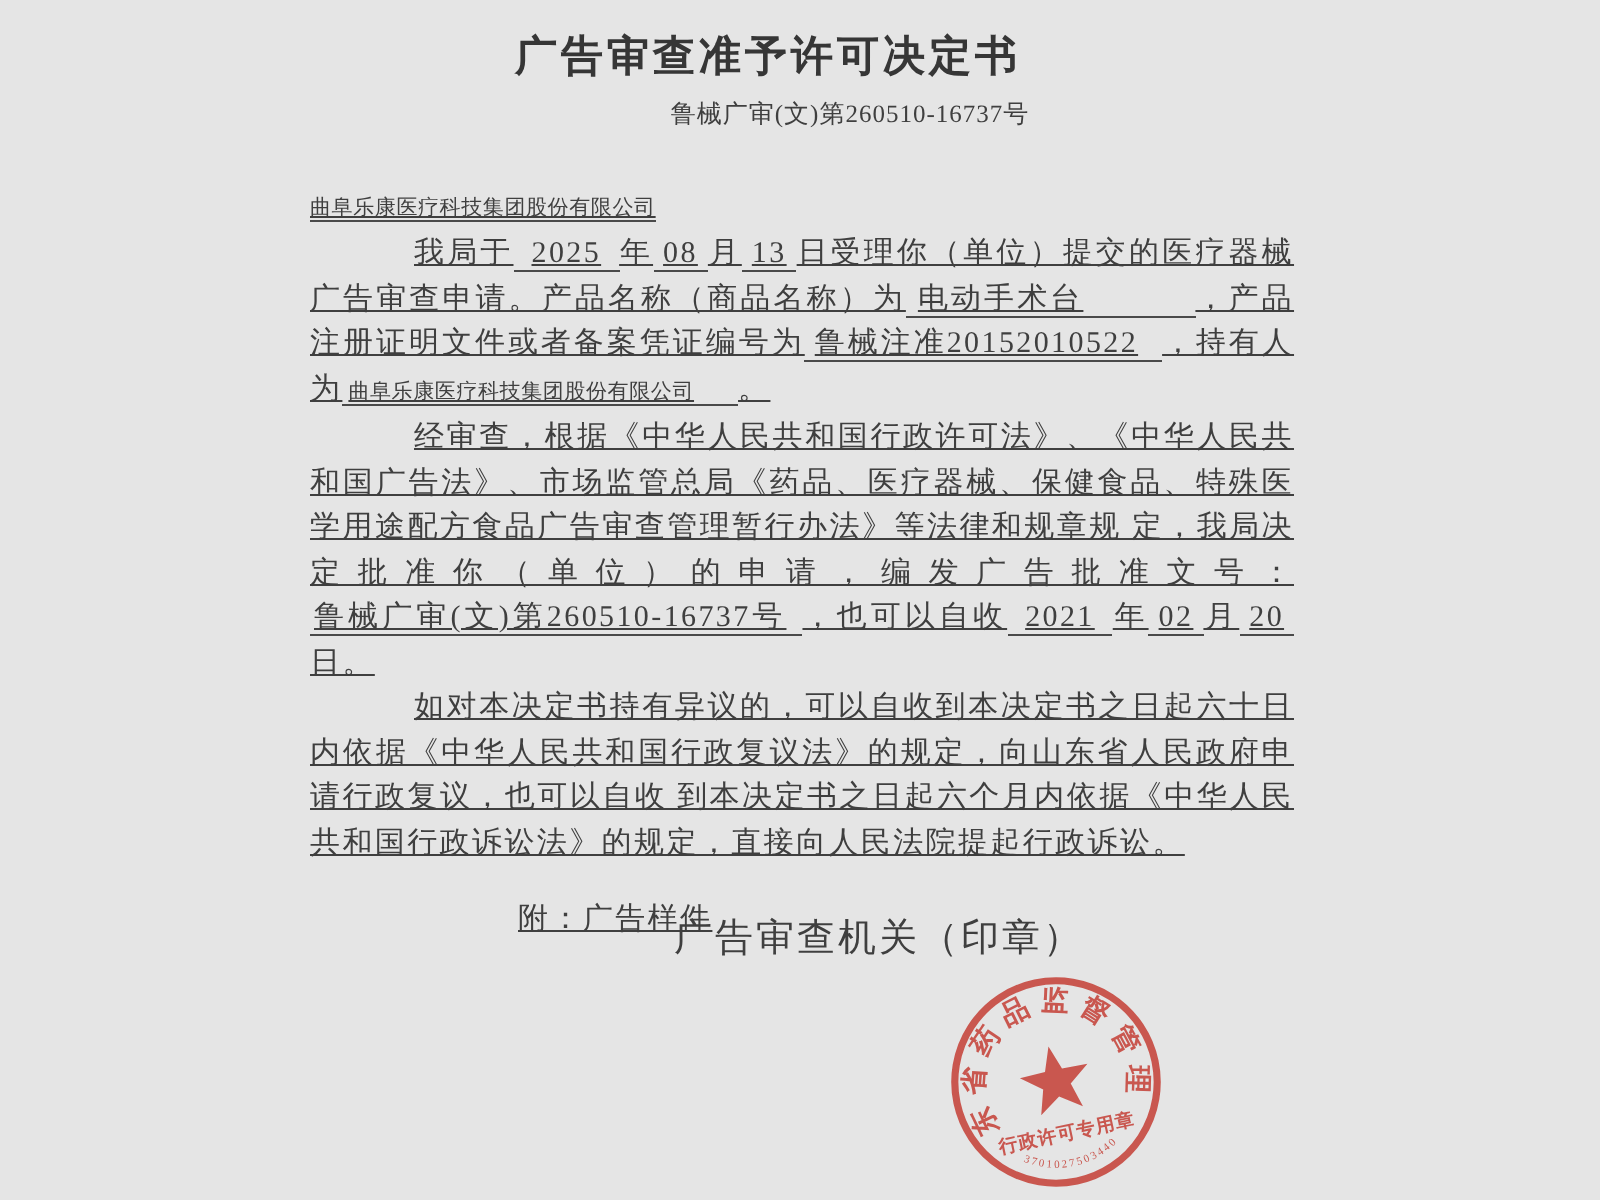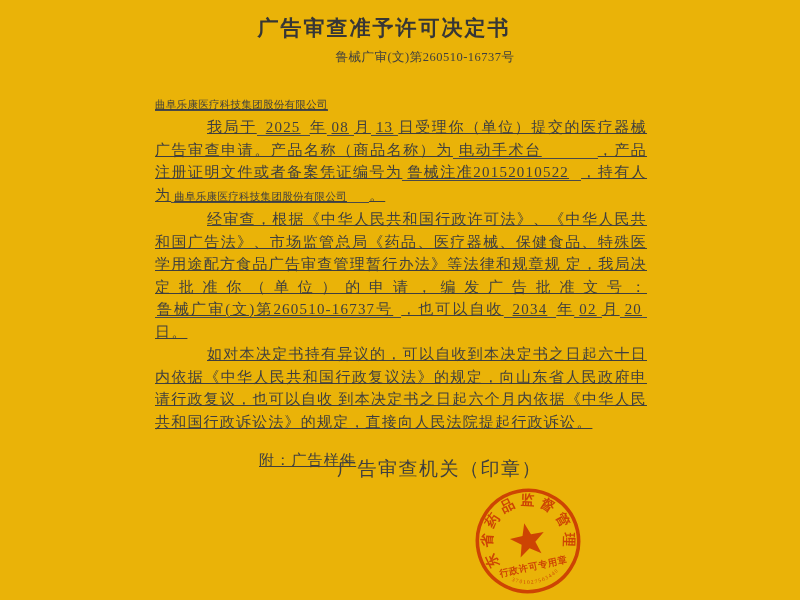--- a/index.html
+++ b/index.html
@@ -1,18 +1,18 @@
 <!DOCTYPE html>
 <html><head>
 <meta charset="utf-8">
 <style>
   * { margin:0; padding:0; box-sizing:border-box; }
   html,body { background:#ffffff; }
   .page {
-    position:relative; width:800px; height:600px; background:#eab308;
+    position:relative; width:800px; height:600px; background:#e5e5e5;
     overflow:hidden; font-family:"Liberation Serif","DejaVu Serif",serif;
     color:#3f3f3f;
   }
   .title {
     position:absolute; top:14px; left:0; width:100%;
     text-align:center; font-size:21px; font-weight:700;
     letter-spacing:2px; color:#363636; transform:translateX(-16px);
   }
   .doc-number {
     position:absolute; top:49px; left:0; width:100%;
@@ -59,21 +59,21 @@
   <h1 class="title">广告审查准予许可决定书</h1>
 
   <div class="doc-number">鲁械广审(文)第260510-16737号</div>
 
   <div class="body">
 
     <div class="applicant-line"><span class="u">曲阜乐康医疗科技集团股份有限公司</span></div>
 
     <p class="para"><span>我局于</span><span class="u u-pad-y">2025</span><span>年</span><span class="u u-pad-md">08</span><span>月</span><span class="u u-pad-md">13</span><span>日受理你（单位）提交的医疗器械广告审查申请。产品名称（商品名称）为</span><span class="u u-product">电动手术台</span><span>，产品注册证明文件或者备案凭证编号为</span><span class="u u-reg">鲁械注准20152010522</span><span>，持有人为</span><span class="u u-holder">曲阜乐康医疗科技集团股份有限公司</span><span>。</span></p>
 
-    <p class="para"><span>经审查，根据《中华人民共和国行政许可法》、《中华人民共和国广告法》、市场监管总局《药品、医疗器械、保健食品、特殊医学用途配方食品广告审查管理暂行办法》等法律和规章规 定，我局决定批准你（单位）的申请，编发广告批准文号：</span><span class="u u-approval">鲁械广审(文)第260510-16737号</span><span>，也可以自收</span><span class="u u-pad-y">2034</span><span>年</span><span class="u u-pad-md">02</span><span>月</span><span class="u u-pad-md">20</span><span>日。</span></p>
+    <p class="para"><span>经审查，根据《中华人民共和国行政许可法》、《中华人民共和国广告法》、市场监管总局《药品、医疗器械、保健食品、特殊医学用途配方食品广告审查管理暂行办法》等法律和规章规 定，我局决定批准你（单位）的申请，编发广告批准文号：</span><span class="u u-approval">鲁械广审(文)第260510-16737号</span><span>，也可以自收</span><span class="u u-pad-y">2021</span><span>年</span><span class="u u-pad-md">02</span><span>月</span><span class="u u-pad-md">20</span><span>日。</span></p>
 
     <p class="para">如对本决定书持有异议的，可以自收到本决定书之日起六十日内依据《中华人民共和国行政复议法》的规定，向山东省人民政府申请行政复议，也可以自收 到本决定书之日起六个月内依据《中华人民共和国行政诉讼法》的规定，直接向人民法院提起行政诉讼。</p>
 
     <p class="attach">附：广告样件</p>
 
   </div>
 
   <div class="footer">
     <div class="authority">广告审查机关（印章）</div>
   </div>

